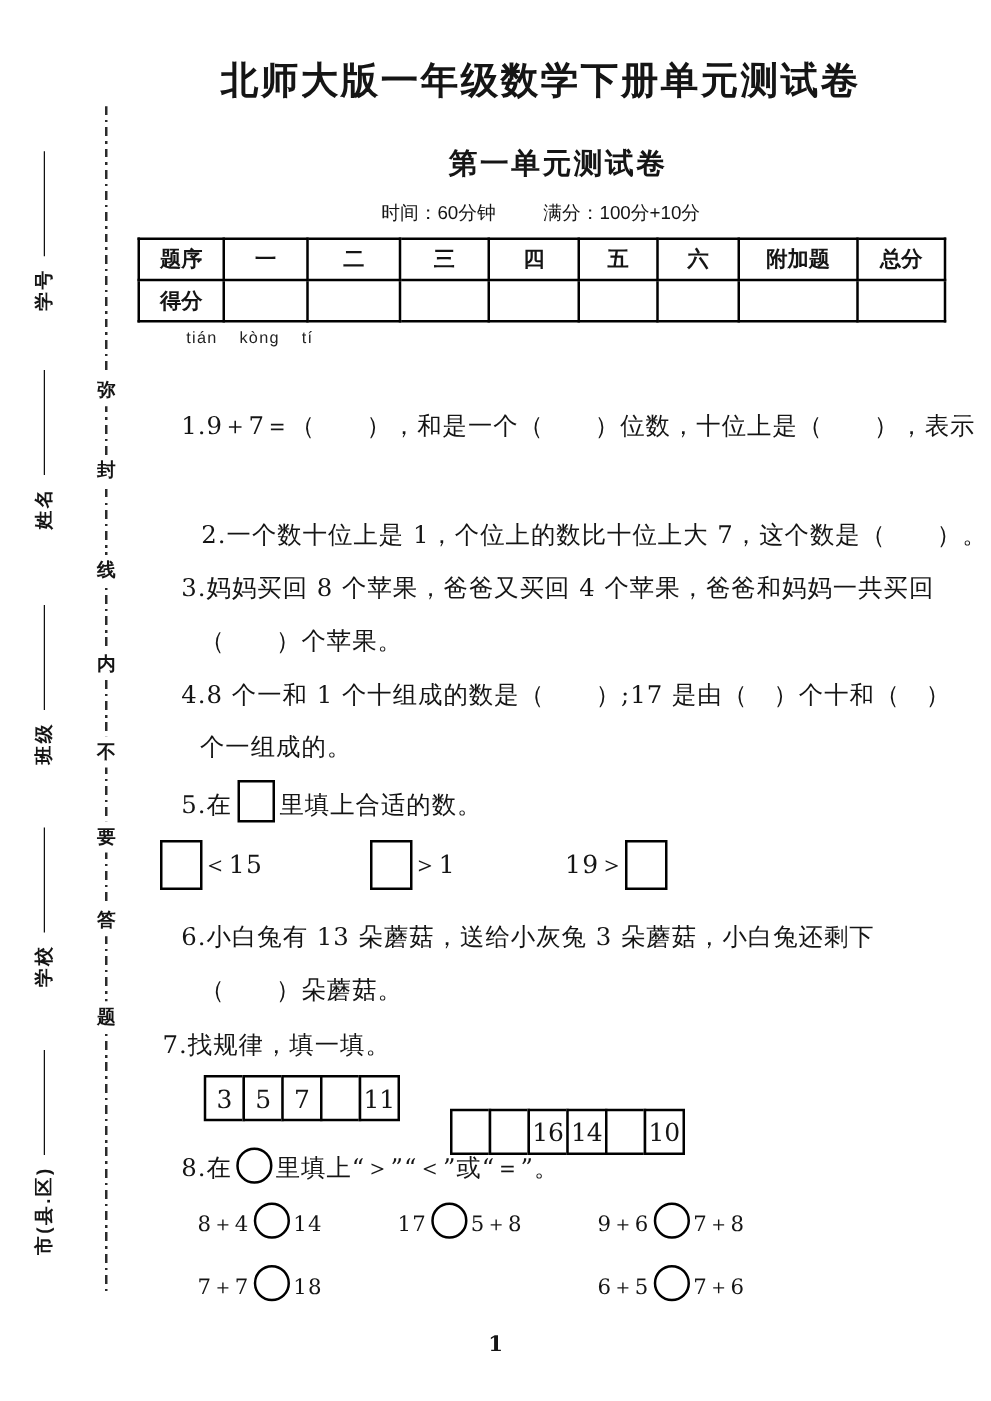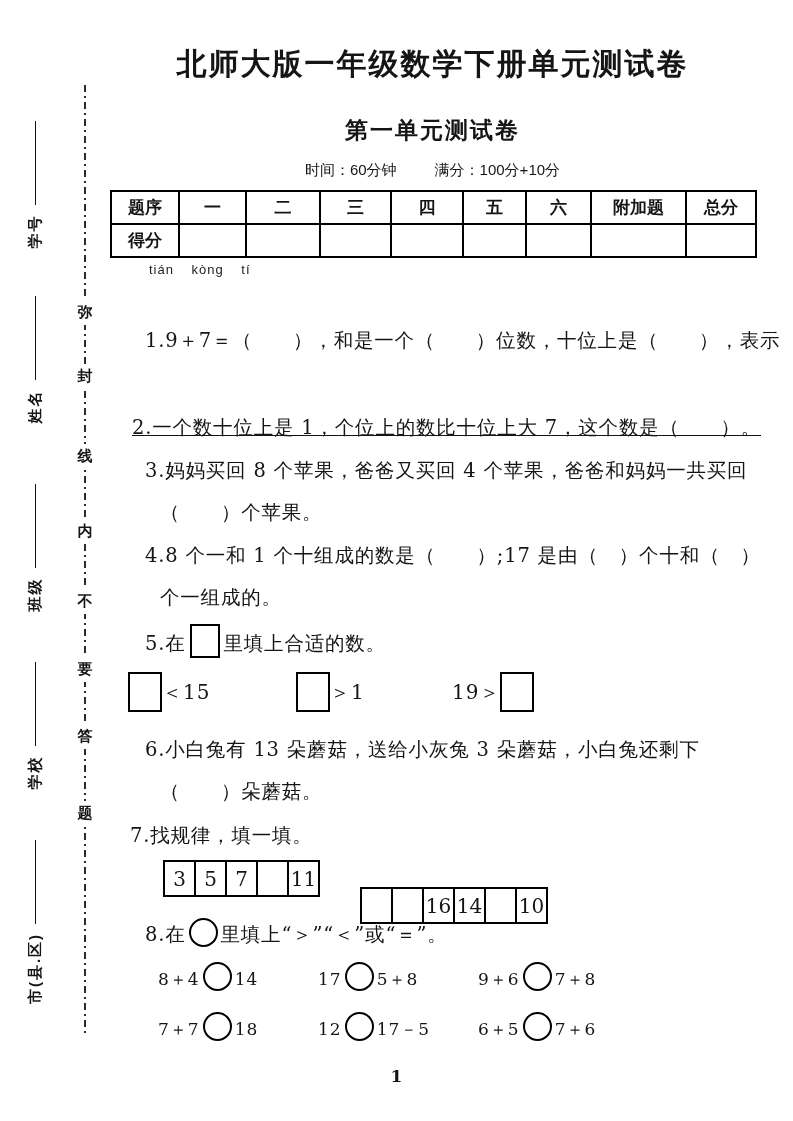--- a/index.html
+++ b/index.html
@@ -26,41 +26,41 @@
             #2b2b2b 0 7px, transparent 7px 11px, #2b2b2b 11px 13px, transparent 13px 17px); }
   .fc { position:absolute; left:74px; width:22px; text-align:center; background:#fff;
         font-size:15px; font-weight:bold; padding:3px 0; }
   .fc1{top:300px}.fc2{top:364px}.fc3{top:444px}.fc4{top:519px}
   .fc5{top:589px}.fc6{top:657px}.fc7{top:724px}.fc8{top:801px}
 
   
   .title { position:absolute; top:44px; left:110px; width:645px; text-align:center;
            font-family:"Liberation Sans", sans-serif; font-weight:bold; font-size:30px;
            letter-spacing:2px; white-space:nowrap; }
-  .subtitle { position:absolute; top:115px; left:110px; width:645px; text-align:center;
+  .subtitle { position:absolute; top:115px; left:124px; width:645px; text-align:center;
               font-family:Liberation Sans, sans-serif; font-weight:bold; font-size:23px;
               letter-spacing:2px; }
   .info { position:absolute; top:161px; left:110px; width:645px; display:flex;
           justify-content:center; gap:38px; font-size:15px;
           font-family:"Liberation Sans", sans-serif;align-items:center; }
 
   
   .score-table { position:absolute; top:190px; left:110px; border-collapse:collapse;
                  table-layout:fixed; }
   .score-table td { border:2.4px solid #000; text-align:center; padding:0; height:31px;
                     font-family:"Liberation Sans", sans-serif; font-weight:bold; font-size:17px; }
 
   
   .pinyin { position:absolute; left:149px; top:262px; font-size:13px; color:#222;
             font-family:"Liberation Sans", sans-serif; word-spacing:13px; letter-spacing:1px; }
   .sec { position:absolute; left:112px; top:280px; font-size:19.5px; font-weight:bold;
          letter-spacing:1px; white-space:nowrap; }
   .ql { position:absolute; font-size:19.5px; letter-spacing:0.8px; white-space:nowrap; }
   .q1l1{left:145px; top:327px;} .q1l2{left:160px; top:370px;}
-  .q2l1{left:132px; top:414px;text-decoration:underline;}
+  .q2l1{left:161px; top:414px;}
   .q3l1{left:145px; top:457px;} .q3l2{left:160px; top:499px;}
   .q4l1{left:145px; top:542px;} .q4l2{left:160px; top:584px;}
   .q5t {left:145px; top:624px;}
   .q6l1{left:145px; top:736px;} .q6l2{left:160px; top:778px;}
   .q7t {left:130px; top:822px;}
   .q8t {left:145px; top:918px;}
 
   .bx { display:inline-block; width:30px; height:36px; border:2px solid #000;
         vertical-align:middle; background:#fff; }
   .bx-sm { display:inline-block; width:26px; height:30px; border:2px solid #000;
@@ -217,21 +217,18 @@
   </span>
   <span class="q8i r1 c2">
     <span>17</span><span class="circ"></span><span>5＋8</span>
   </span>
   <span class="q8i r1 c3">
     <span>9＋6</span><span class="circ"></span><span>7＋8</span>
   </span>
   <span class="q8i r2 c1">
     <span>7＋7</span><span class="circ"></span><span>18</span>
   </span>
-  <span class="q8i r2 c2">
-    <span>12</span><span class="circ"></span><span>17－5</span>
-  </span>
   <span class="q8i r2 c3">
     <span>6＋5</span><span class="circ"></span><span>7＋6</span>
   </span>
 
   <div class="pagenum">1</div>
 </div>
 
 </body></html>

